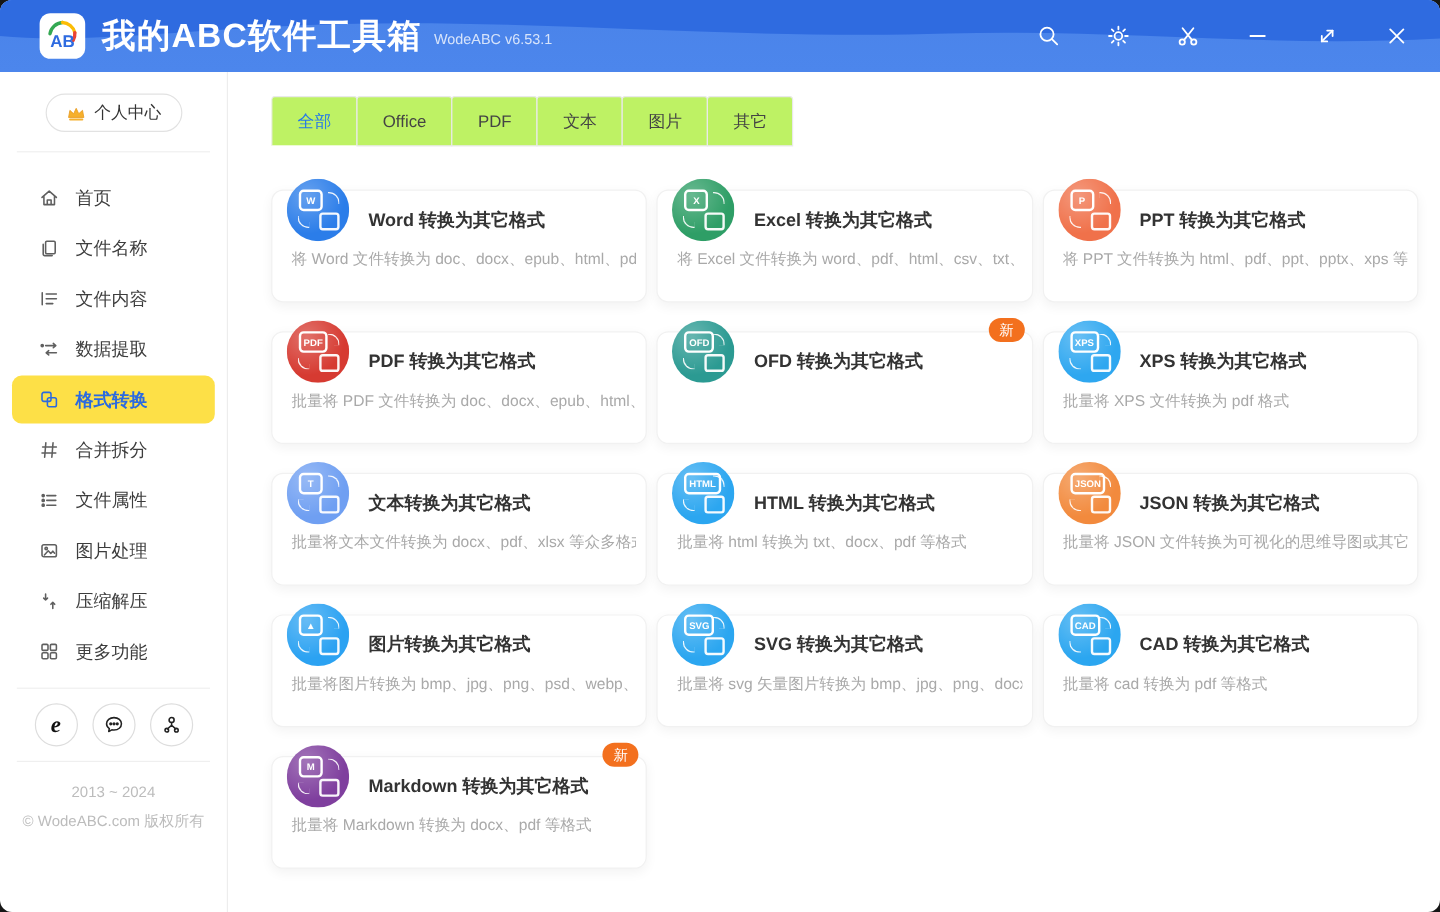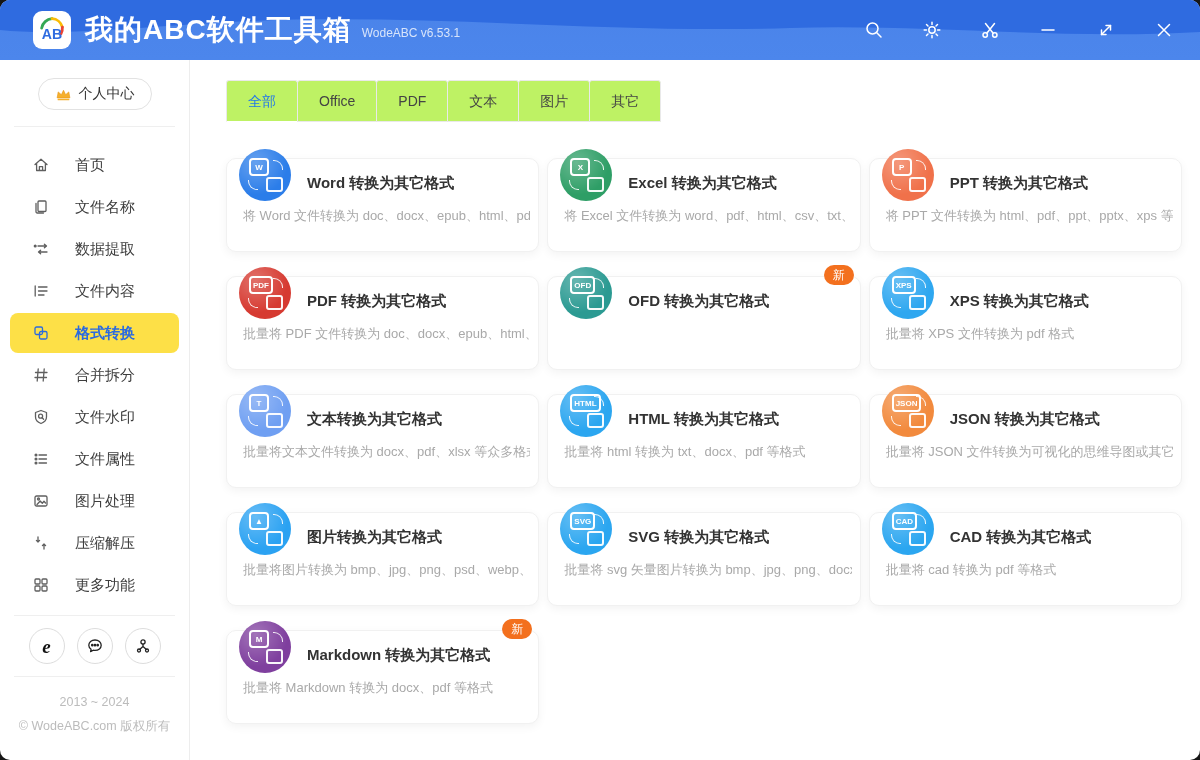--- a/index.html
+++ b/index.html
@@ -19,21 +19,21 @@
   .tb-icon svg{stroke:#fff;fill:none;stroke-width:1.5;stroke-linecap:round;stroke-linejoin:round;}
   
   .body{display:flex;height:700px;}
   .sidebar{width:190px;flex:0 0 190px;border-right:1px solid #ededed;box-sizing:border-box;
     padding-top:18px;display:flex;flex-direction:column;}
   .profile-btn{margin:0 auto;height:32px;padding:0 16px;border:1px solid #e2e2e2;border-radius:17px;
     display:flex;align-items:center;justify-content:center;gap:7px;font-size:14px;color:#333;
     background:#fff;cursor:pointer;}
   .s-divider{height:1px;background:#efefef;margin:16px 14px;}
   .menu{padding:0;}
-  .menu-item{height:40px;margin:2px 10px;display:flex;align-items:center;gap:25px;padding-left:22px;
+  .menu-item{height:40px;margin:2px 10px;display:flex;align-items:center;gap:13px;padding-left:22px;
     border-radius:8px;font-size:15px;color:#3d3d3d;cursor:pointer;}
   .menu-item svg{stroke:#5f5f5f;fill:none;stroke-width:1.3;stroke-linecap:round;stroke-linejoin:round;flex:0 0 auto;}
   .menu-item.selected{background:#fde047;color:#2a6ae0;font-weight:bold;}
   .menu-item.selected svg{stroke:#2a6ae0;}
   .s-divider2{height:1px;background:#efefef;margin:8px 14px;}
   .social{display:flex;justify-content:center;gap:12px;padding:4px 0;}
   .social-btn{width:34px;height:34px;border:1px solid #ddd;border-radius:50%;background:#fff;
     display:flex;align-items:center;justify-content:center;cursor:pointer;}
   .social-btn svg{stroke:#222;fill:none;stroke-width:1.3;stroke-linecap:round;stroke-linejoin:round;}
   .ie-e{font-family:"Liberation Serif",serif;font-style:italic;font-weight:bold;font-size:19px;color:#111;line-height:1;}
@@ -147,51 +147,43 @@
         </div>
         <div class="menu-item">
           <svg width="18" height="18" viewBox="0 0 18 18">
               <rect x="6" y="3" width="8" height="10.5" rx="1"></rect>
               <path d="M4,5.5 V13.8 A1.2,1.2 0 0 0 5.2,15 H11.5"></path>
             </svg>
           <span>文件名称</span>
         </div>
         <div class="menu-item">
           <svg width="18" height="18" viewBox="0 0 18 18">
+              <path d="M3.2,4 V14 M6.5,5 H15 M6.5,9 H15 M6.5,13 H12"></path>
+            </svg>
+          <span>文件内容</span>
+        </div>
+        <div class="menu-item">
+          <svg width="18" height="18" viewBox="0 0 18 18">
               <circle cx="3.2" cy="6" r="0.9" fill="#5f5f5f"></circle>
               <path d="M6,6 H14.5 M14.5,6 L12.4,4.2 M14.5,6 L12.4,7.8 M15,12 H6.5 M6.5,12 L8.6,10.2 M6.5,12 L8.6,13.8"></path>
             </svg>
           <span>数据提取</span>
         </div>
-        <div class="menu-item">
-          <svg width="18" height="18" viewBox="0 0 18 18">
-              <path d="M3.2,4 V14 M6.5,5 H15 M6.5,9 H15 M6.5,13 H12"></path>
-            </svg>
-          <span>文件内容</span>
-        </div>
         <div class="menu-item selected">
           <svg width="18" height="18" viewBox="0 0 18 18">
               <rect x="3" y="3" width="7.5" height="7.5" rx="1.5"></rect>
               <rect x="7.5" y="7.5" width="7.5" height="7.5" rx="1.5"></rect>
             </svg>
           <span>格式转换</span>
         </div>
         <div class="menu-item">
           <svg width="18" height="18" viewBox="0 0 18 18">
               <path d="M6.2,3 L5.2,15 M12.2,3 L11.2,15 M3.5,6.5 H15 M3,11.5 H14.5"></path>
             </svg>
           <span>合并拆分</span>
-        </div>
-        <div class="menu-item">
-          <svg width="18" height="18" viewBox="0 0 18 18">
-              <path d="M9,2.5 L14.5,4.5 V9 C14.5,12.4 12,14.4 9,15.5 C6,14.4 3.5,12.4 3.5,9 V4.5 Z"></path>
-              <circle cx="8.6" cy="8.2" r="2"></circle>
-              <path d="M10.1,9.7 L11.6,11.2"></path>
-            </svg>
-          <span>文件水印</span>
         </div>
         <div class="menu-item">
           <svg width="18" height="18" viewBox="0 0 18 18">
               <circle cx="4" cy="5" r="0.9" fill="#5f5f5f"></circle>
               <circle cx="4" cy="9" r="0.9" fill="#5f5f5f"></circle>
               <circle cx="4" cy="13" r="0.9" fill="#5f5f5f"></circle>
               <path d="M7,5 H14.5 M7,9 H14.5 M7,13 H14.5"></path>
             </svg>
           <span>文件属性</span>
         </div>

